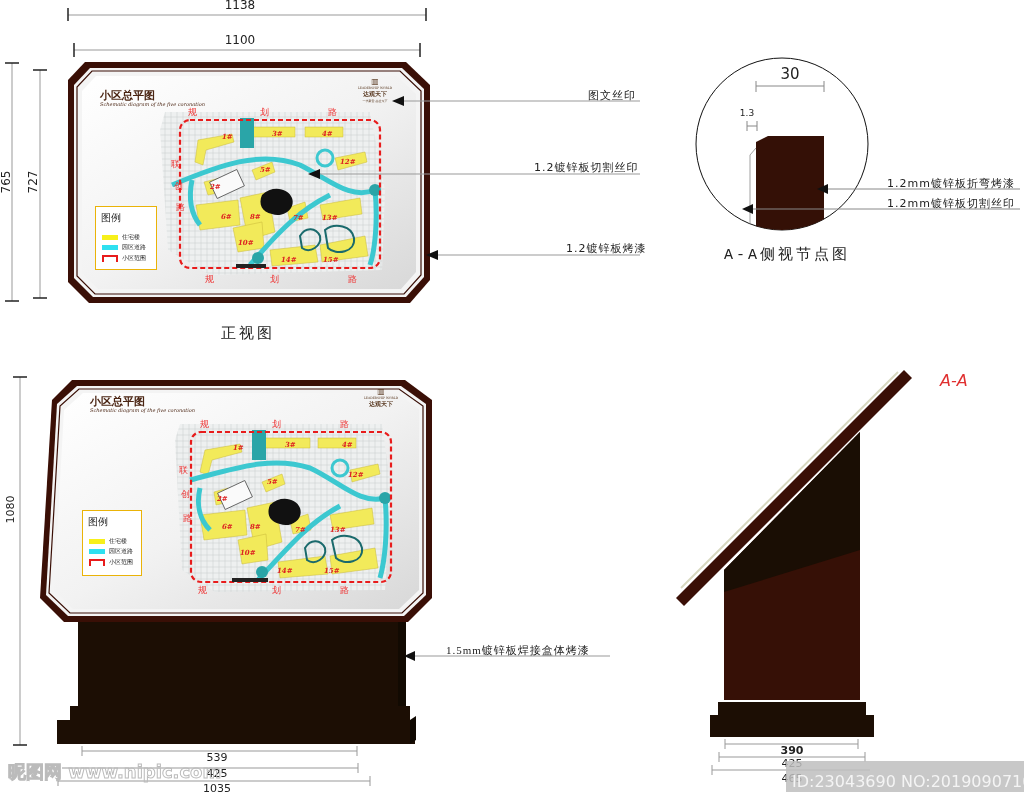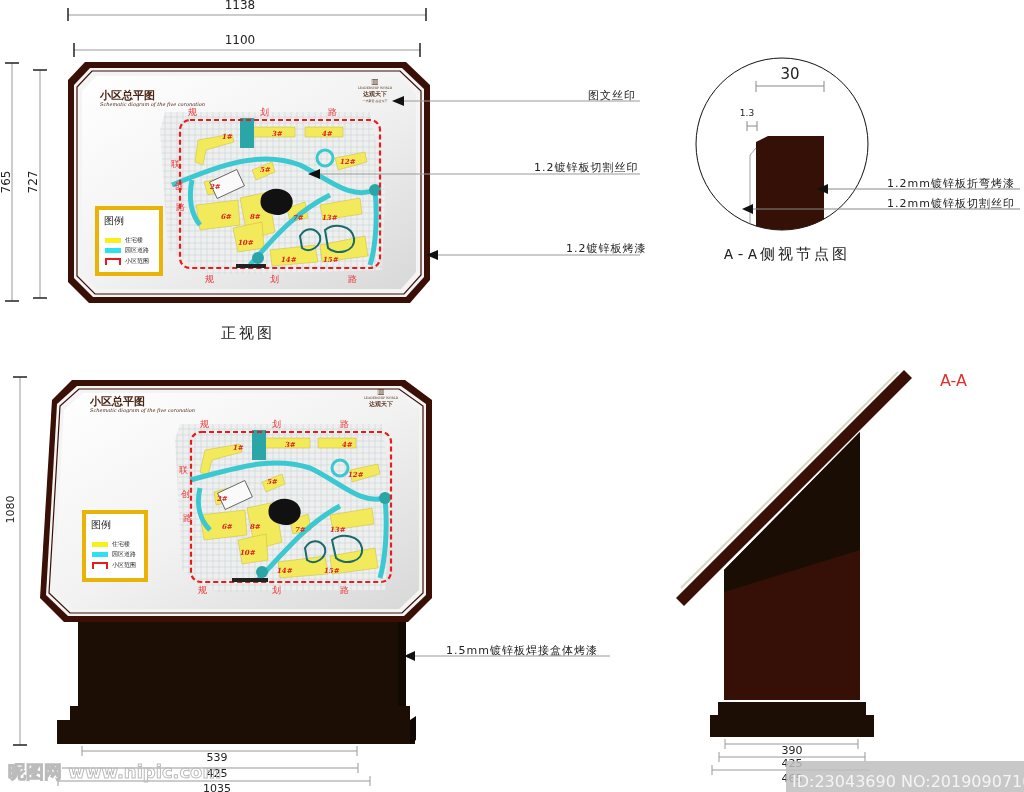--- a/index.html
+++ b/index.html
@@ -5,21 +5,21 @@
   html,body{margin:0;padding:0;background:#fff;}
   body{width:1024px;height:792px;position:relative;overflow:hidden;font-family:"DejaVu Sans","Liberation Sans",sans-serif;color:#222;}
   svg{position:absolute;left:0;top:0;}
   .dim-text{font-size:12px;color:#222;position:absolute;text-align:center;}
   .callout-text{font-size:11px;color:#222;position:absolute;white-space:nowrap;letter-spacing:1px;}
   .caption{font-size:15px;letter-spacing:3px;position:absolute;white-space:nowrap;color:#222;}
   .map-title{font-family:"DejaVu Serif","Liberation Serif",serif;font-weight:bold;font-size:11px;color:#4a2412;position:absolute;white-space:nowrap;}
   .map-sub{font-family:"DejaVu Serif","Liberation Serif",serif;font-style:italic;font-size:5px;color:#4a2412;position:absolute;white-space:nowrap;}
   .road{font-size:9px;color:#e33;position:absolute;font-family:"DejaVu Serif","Liberation Serif",serif;}
   .bld{font-size:7px;color:#d22;font-weight:bold;font-style:italic;position:absolute;font-family:"DejaVu Serif","Liberation Serif",serif;}
-  .legend{position:absolute;background:#fff;border:4px solid #eab308;}
+  .legend{position:absolute;background:#fff;border:1px solid #eab308;}
   .legend .lt{font-size:10px;position:absolute;left:5px;top:4px;}
   .legend .li{position:absolute;font-size:6px;left:26px;white-space:nowrap;}
   .legend .sw{position:absolute;left:6px;width:16px;height:5px;}
   .logo{position:absolute;text-align:center;color:#5a3a22;font-family:"DejaVu Serif","Liberation Serif",serif;}
   .watermark{position:absolute;font-size:18px;color:#ddd;font-weight:bold;letter-spacing:0px;white-space:nowrap;-webkit-text-stroke:1px #bbb;color:transparent;}
   .idbar{position:absolute;background:rgba(190,190,190,0.85);color:#f4f4f4;font-size:16px;padding:11px 6px;white-space:nowrap;}
   .aa{position:absolute;color:#e03030;font-size:16px;}
 </style>
 </head>
 <body>
@@ -323,25 +323,25 @@
 <div class="legend" style="left:82px;top:510px;width:58px;height:64px;">
   <div class="lt">图例</div>
   <div class="sw" style="top:28px;background:#f7f01a;"></div>
   <div class="li" style="top:26px;">住宅楼</div>
   <div class="sw" style="top:38px;background:#2ee0f0;"></div>
   <div class="li" style="top:36px;">园区道路</div>
   <div class="sw" style="top:48px;height:5px;border:2px solid #e81c1c;border-bottom:none;background:transparent;width:12px;"></div>
   <div class="li" style="top:47px;">小区范围</div>
 </div>
 
-<div class="callout-text" style="left:446px;top:643px;">1.5mm镀锌板焊接盒体烤漆</div>
+<div class="callout-text" style="left:446px;top:643px;font-family:Liberation Serif, serif;">1.5mm镀锌板焊接盒体烤漆</div>
 
 <div class="dim-text" style="left:197px;top:751px;width:40px;font-size:11px;">539</div>
 <div class="dim-text" style="left:197px;top:767px;width:40px;font-size:11px;">425</div>
 <div class="dim-text" style="left:195px;top:782px;width:44px;font-size:11px;">1035</div>
 
-<div class="aa" style="left:940px;top:371px;">A-A</div>
-<div class="dim-text" style="left:772px;top:744px;width:40px;font-size:11px;">390</div>
+<div class="aa" style="left:940px;top:371px;font-style:italic;">A-A</div>
+<div class="dim-text" style="left:772px;top:744px;width:40px;font-size:11px;font-weight:bold;">390</div>
 <div class="dim-text" style="left:772px;top:757px;width:40px;font-size:11px;">425</div>
 <div class="dim-text" style="left:772px;top:772px;width:40px;font-size:11px;">465</div>
 
 <div class="watermark" style="left:8px;top:760px;text-align:center;">昵图网 www.nipic.com</div>
 <div class="idbar" style="left:786px;top:761px;">ID:23043690 NO:20190907103034709000</div>
 
 </body></html>

